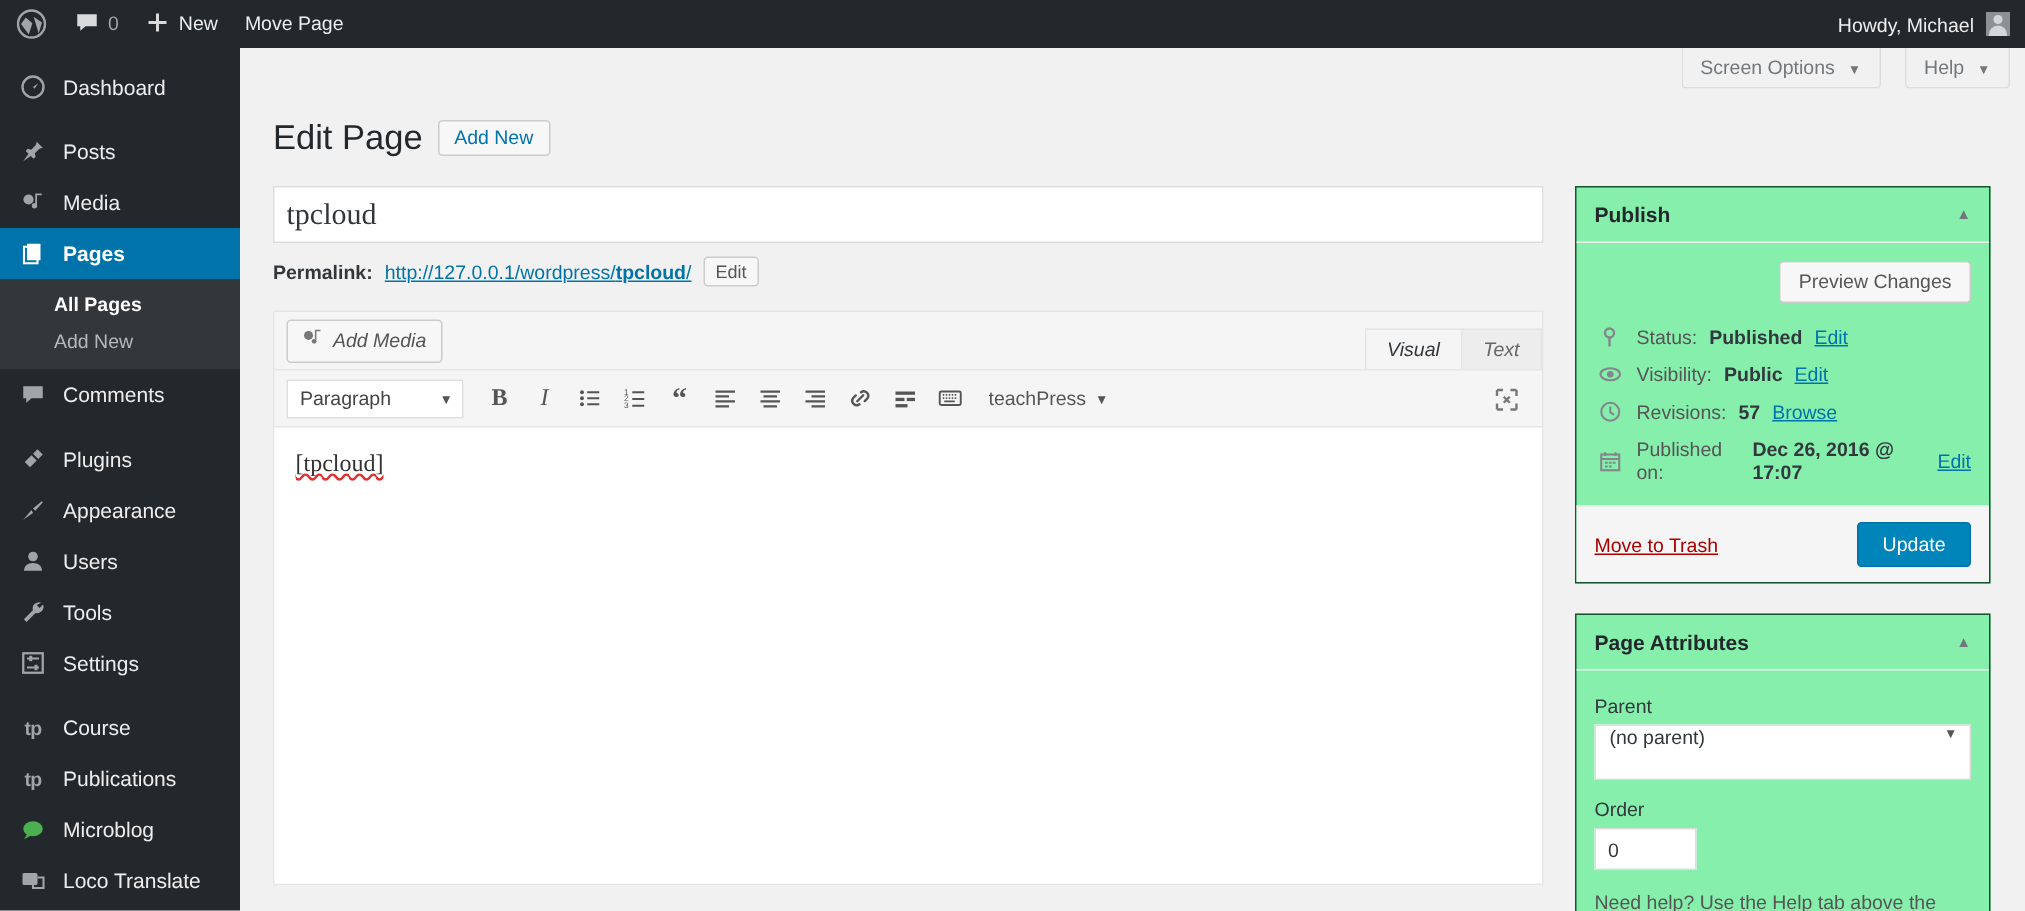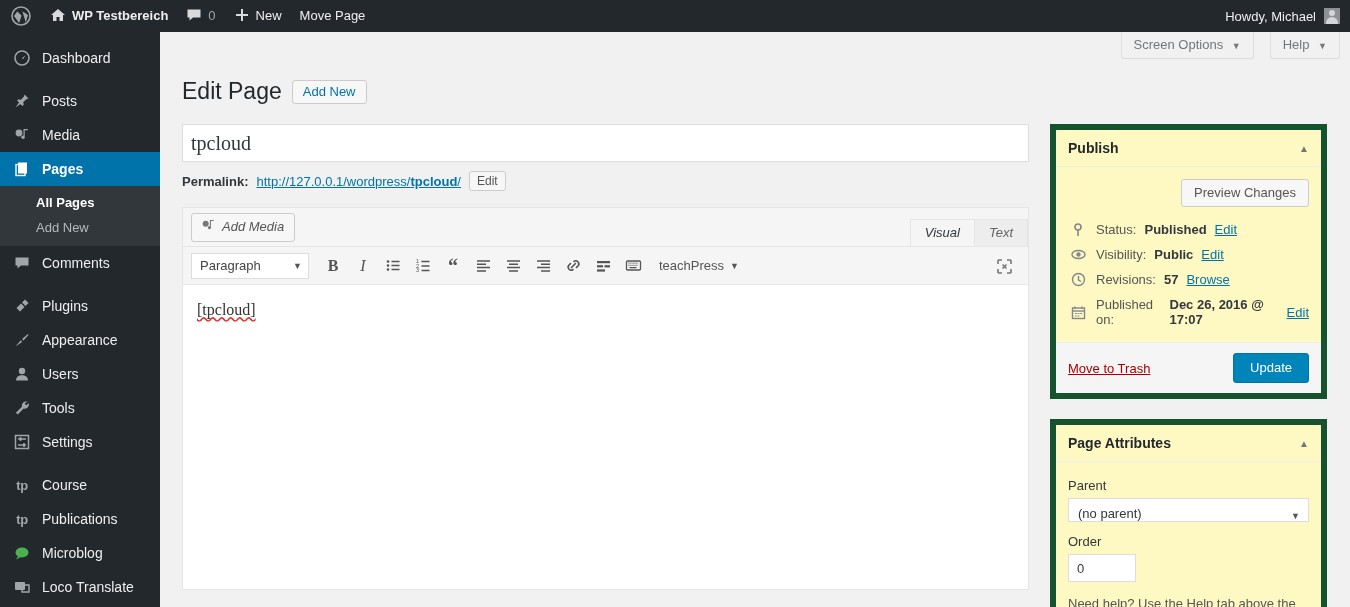--- a/index.html
+++ b/index.html
@@ -167,21 +167,21 @@
   }
   .mce-body p {
     margin:0; font-family:"Liberation Serif", serif; font-size:16px; color:#333;
   }
   .misspell {
     text-decoration:underline wavy #e03030;
     text-decoration-skip-ink:none;
   }
 
   
-  .postbox { background:#fef9c3; border:6px solid #14532d; margin-bottom:20px; }
+  .postbox { background:#86efac; border:1px solid #14532d; margin-bottom:20px; }
   .postbox-head {
     display:flex; align-items:center; justify-content:space-between;
     padding:10px 12px; border-bottom:1px solid #eee;
   }
   .postbox-head h2 { margin:0; font-size:14px; color:#23282d; font-weight:600; }
   .toggle-ind { color:#72777c; font-size:10px; }
   .pb-body { padding:10px 12px 12px 12px; }
 
   .minor-actions { display:flex; justify-content:flex-end; padding:2px 0 10px 0; }
   .preview-btn {
@@ -202,48 +202,40 @@
     padding:10px 12px; margin:10px -12px -12px -12px;
   }
   .trash-link { color:#a00; text-decoration:underline; font-size:13px; }
   .update-btn {
     background:#0085ba; border:1px solid #0073aa; color:#fff;
     border-radius:3px; padding:6px 16px 7px 16px; font-size:13px; font-weight:400;
   }
 
   .field-label { font-size:13px; color:#32373c; margin:6px 0 5px 0; }
   .sel-box {
-    width:100%; height:24px; border:1px solid #ddd; background:#fff;
-    display:flex; align-items:flex-end; justify-content:space-between;
+    width:100%; height:37px; border:1px solid #ddd; background:#fff;
+    display:flex; align-items:flex-start; justify-content:space-between;
     padding:0 8px 0 9px; font-size:13px; color:#32373c;
   }
   .sel-box .caret { font-size:9px; color:#555; }
   .order-input {
     width:68px; height:28px; border:1px solid #ddd; background:#fff;
     padding:0 8px; font-size:13px; color:#32373c;
   }
   .help-note { margin-top:12px; font-size:13px; color:#555; line-height:1.5; }
 </style>
 </head>
 <body>
 
 <div id="adminbar">
   <div class="ab-item ab-logo">
     <svg width="20" height="20" viewBox="0 0 20 20">
         <circle cx="10" cy="10" r="9" fill="none" stroke="#a0a5aa" stroke-width="1.6"></circle>
         <path d="M3 10 L8.2 17 L10.6 9.5 L6.2 5.6 Z M11.4 5.2 L14.8 16.4 L17 9 Z" fill="#a0a5aa"></path>
       </svg>
-  </div>
-  <div class="ab-item">
-    <span>
-      <svg width="16" height="16" viewBox="0 0 16 16">
-          <path d="M8 2 L15 8 L13 8 L13 14 L9.5 14 L9.5 10 L6.5 10 L6.5 14 L3 14 L3 8 L1 8 Z" fill="#d8dadc"></path>
-        </svg>
-    </span>
-    <span class="lbl" style="font-weight:600">WP Testbereich</span>
   </div>
   <div class="ab-item">
     <span>
       <svg width="16" height="16" viewBox="0 0 16 16">
           <path d="M1.5 2.5 h13 v8 h-7.5 l-3.5 3 v-3 h-2 z" fill="#d8dadc"></path>
         </svg>
     </span>
     <span class="lbl ab-count">0</span>
   </div>
   <div class="ab-item">

